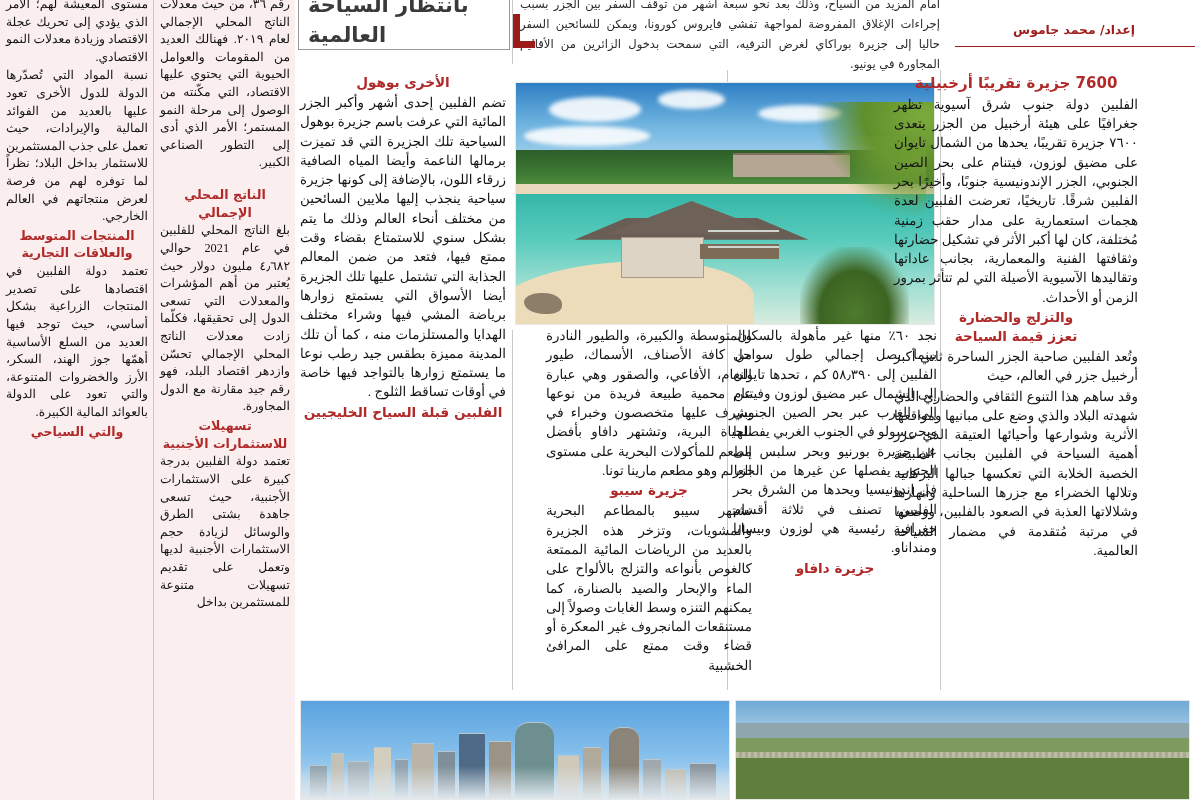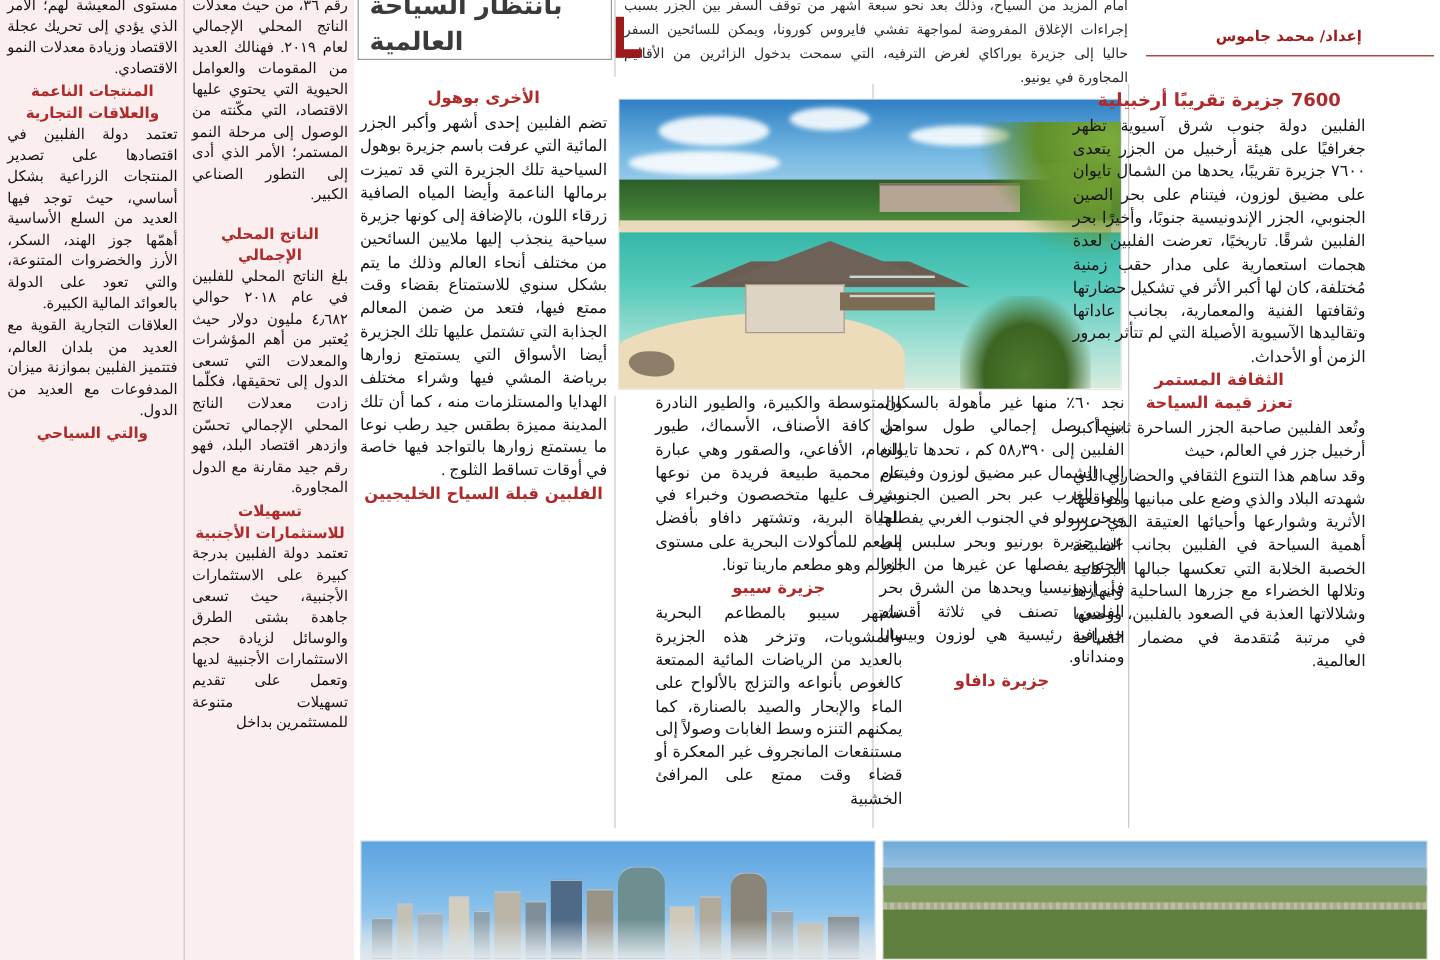--- a/index.html
+++ b/index.html
@@ -306,33 +306,33 @@
   <div class="byline-rule"></div>
 
   <div class="vrule" style="left:153px; top:0; height:800px;"></div>
   <div class="vrule" style="left:512px; top:0; height:64px;"></div>
   <div class="vrule" style="left:512px; top:330px; height:360px;"></div>
   <div class="vrule" style="left:727px; top:70px; height:620px;"></div>
   <div class="vrule" style="left:940px; top:70px; height:620px;"></div>
 
   <div class="col narrow" style="left:6px; top:-4px; width:142px;">
     <p>مستوى المعيشة لهم؛ الأمر الذي يؤدي إلى تحريك عجلة الاقتصاد وزيادة معدلات النمو الاقتصادي.</p>
-    <div class="subhead">المنتجات الناعمة</div>
+    <p>نسبة المواد التي تُصدّرها الدولة للدول الأخرى تعود عليها بالعديد من الفوائد المالية والإيرادات، حيث تعمل على جذب المستثمرين للاستثمار بداخل البلاد؛ نظراً لما توفره لهم من فرصة لعرض منتجاتهم في العالم الخارجي.</p>
+    <div class="subhead">المنتجات المتوسط</div>
     <div class="subhead">والعلاقات التجارية</div>
     <p>تعتمد دولة الفلبين في اقتصادها على تصدير المنتجات الزراعية بشكل أساسي، حيث توجد فيها العديد من السلع الأساسية أهمّها جوز الهند، السكر، الأرز والخضروات المتنوعة، والتي تعود على الدولة بالعوائد المالية الكبيرة.</p>
-    <p>العلاقات التجارية القوية مع العديد من بلدان العالم، فتتميز الفلبين بموازنة ميزان المدفوعات مع العديد من الدول.</p>
     <div class="subhead">والتي السياحي</div>
   </div>
 
   <div class="col narrow" style="left:160px; top:-4px; width:130px;">
     <p>رقم ٣٦، من حيث معدلات الناتج المحلي الإجمالي لعام ٢٠١٩. فهنالك العديد من المقومات والعوامل الحيوية التي يحتوي عليها الاقتصاد، التي مكّنته من الوصول إلى مرحلة النمو المستمر؛ الأمر الذي أدى إلى التطور الصناعي الكبير.</p>
     <div style="height:12px;"></div>
     <div class="subhead">الناتج المحلي</div>
     <div class="subhead">الإجمالي</div>
-    <p>بلغ الناتج المحلي للفلبين في عام ٢٠١٨ حوالي ٤٫٦٨٢ مليون دولار حيث يُعتبر من أهم المؤشرات والمعدلات التي تسعى الدول إلى تحقيقها، فكلّما زادت معدلات الناتج المحلي الإجمالي تحسّن وازدهر اقتصاد البلد، فهو رقم جيد مقارنة مع الدول المجاورة.</p>
+    <p>بلغ الناتج المحلي للفلبين في عام 2021 حوالي ٤٫٦٨٢ مليون دولار حيث يُعتبر من أهم المؤشرات والمعدلات التي تسعى الدول إلى تحقيقها، فكلّما زادت معدلات الناتج المحلي الإجمالي تحسّن وازدهر اقتصاد البلد، فهو رقم جيد مقارنة مع الدول المجاورة.</p>
     <div class="subhead">تسهيلات</div>
     <div class="subhead">للاستثمارات الأجنبية</div>
     <p>تعتمد دولة الفلبين بدرجة كبيرة على الاستثمارات الأجنبية، حيث تسعى جاهدة بشتى الطرق والوسائل لزيادة حجم الاستثمارات الأجنبية لديها وتعمل على تقديم تسهيلات متنوعة للمستثمرين بداخل</p>
   </div>
 
   <div class="col wide" style="left:300px; top:72px; width:206px;">
     <div class="subhead">الأخرى بوهول</div>
     <p>تضم الفلبين إحدى أشهر وأكبر الجزر المائية التي عرفت باسم جزيرة بوهول السياحية تلك الجزيرة التي قد تميزت برمالها الناعمة وأيضا المياه الصافية زرقاء اللون، بالإضافة إلى كونها جزيرة سياحية ينجذب إليها ملايين السائحين من مختلف أنحاء العالم وذلك ما يتم بشكل سنوي للاستمتاع بقضاء وقت ممتع فيها، فتعد من ضمن المعالم الجذابة التي تشتمل عليها تلك الجزيرة أيضا الأسواق التي يستمتع زوارها برياضة المشي فيها وشراء مختلف الهدايا والمستلزمات منه ، كما أن تلك المدينة مميزة بطقس جيد رطب نوعا ما يستمتع زوارها بالتواجد فيها خاصة في أوقات تساقط الثلوج .</p>
     <div class="subhead">الفلبين قبلة السياح الخليجيين</div>
   </div>
@@ -366,21 +366,21 @@
   </div>
 
   <div class="col wide" style="left:733px; top:326px; width:204px;">
     <p>نجد ٦٠٪ منها غير مأهولة بالسكان، بينما يصل إجمالي طول سواحل الفلبين إلى ٥٨٫٣٩٠ كم ، تحدها تايوان إلى الشمال عبر مضيق لوزون وفيتنام إلى الغرب عبر بحر الصين الجنوبي وبحر سولو في الجنوب الغربي يفصلها عن جزيرة بورنيو وبحر سلبس إلى الجنوب يفصلها عن غيرها من الجزر في إندونيسيا ويحدها من الشرق بحر الفلبين، تصنف في ثلاثة أقسام جغرافية رئيسية هي لوزون وبيسايا ومنداناو.</p>
     <div class="subhead">جزيرة دافاو</div>
   </div>
 
   <div class="col wide" style="left:894px; top:72px; width:244px;">
     <div class="subhead" style="font-size:15px;">7600 جزيرة  تقريبًا أرخبيلية</div>
     <p>الفلبين دولة جنوب شرق آسيوية تظهر جغرافيًا على هيئة أرخبيل من الجزر يتعدى ٧٦٠٠ جزيرة تقريبًا، يحدها من الشمال تايوان على مضيق لوزون، فيتنام على بحر الصين الجنوبي، الجزر الإندونيسية جنوبًا، وأخيرًا بحر الفلبين شرقًا. تاريخيًا، تعرضت الفلبين لعدة هجمات استعمارية على مدار حقب زمنية مُختلفة، كان لها أكبر الأثر في تشكيل حضارتها وثقافتها الفنية والمعمارية، بجانب عاداتها وتقاليدها الآسيوية الأصيلة التي لم تتأثر بمرور الزمن أو الأحداث.</p>
-    <div class="subhead">الثقافة المستمر</div>
+    <div class="subhead">والتزلج والحضارة</div>
     <div class="subhead">تعزز قيمة السياحة</div>
     <p>وتُعد الفلبين صاحبة الجزر الساحرة ثاني أكبر أرخبيل جزر في العالم، حيث</p>
     <p>وقد ساهم هذا التنوع الثقافي والحضاري الذي شهدته البلاد والذي وضع  على مبانيها ومواقعها الأثرية وشوارعها وأحيائها العتيقة الذي عزز أهمية السياحة في الفلبين بجانب الطبيعة الخصبة الخلابة التي تعكسها جبالها البركانية وتلالها الخضراء مع جزرها الساحلية وأنهارها وشلالاتها العذبة في الصعود بالفلبين، ووضعها في مرتبة مُتقدمة في مضمار السياحة العالمية.</p>
   </div>
 
   <div class="photo photo-skyline">
     <div class="sky-bg"></div>
     <div class="bldg" style="left:2%;  width:4%;  height:34%;"></div>
     <div class="bldg" style="left:7%;  width:3%;  height:46%; background:#c3c0b4;"></div>
     <div class="bldg" style="left:11%; width:5%;  height:38%; background:#a7b3ba;"></div>

